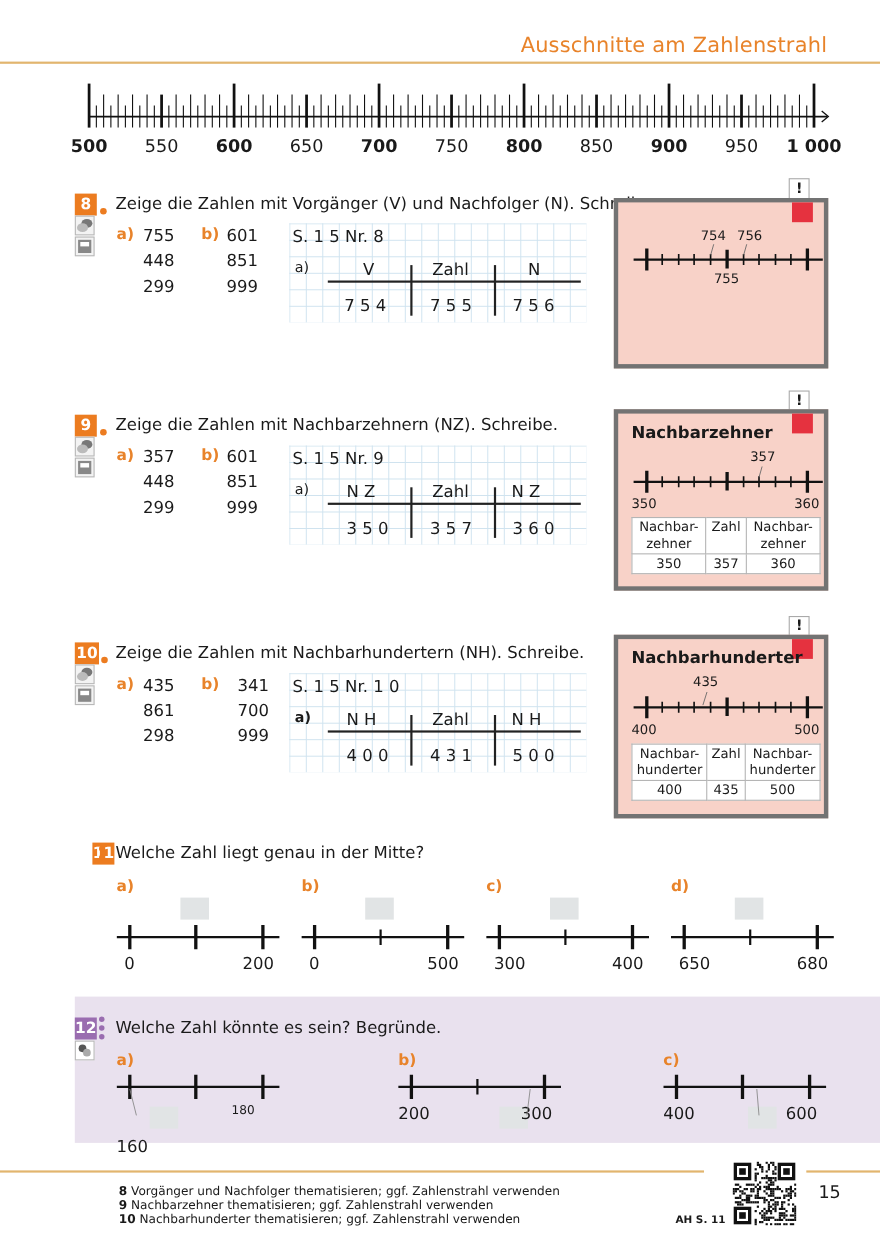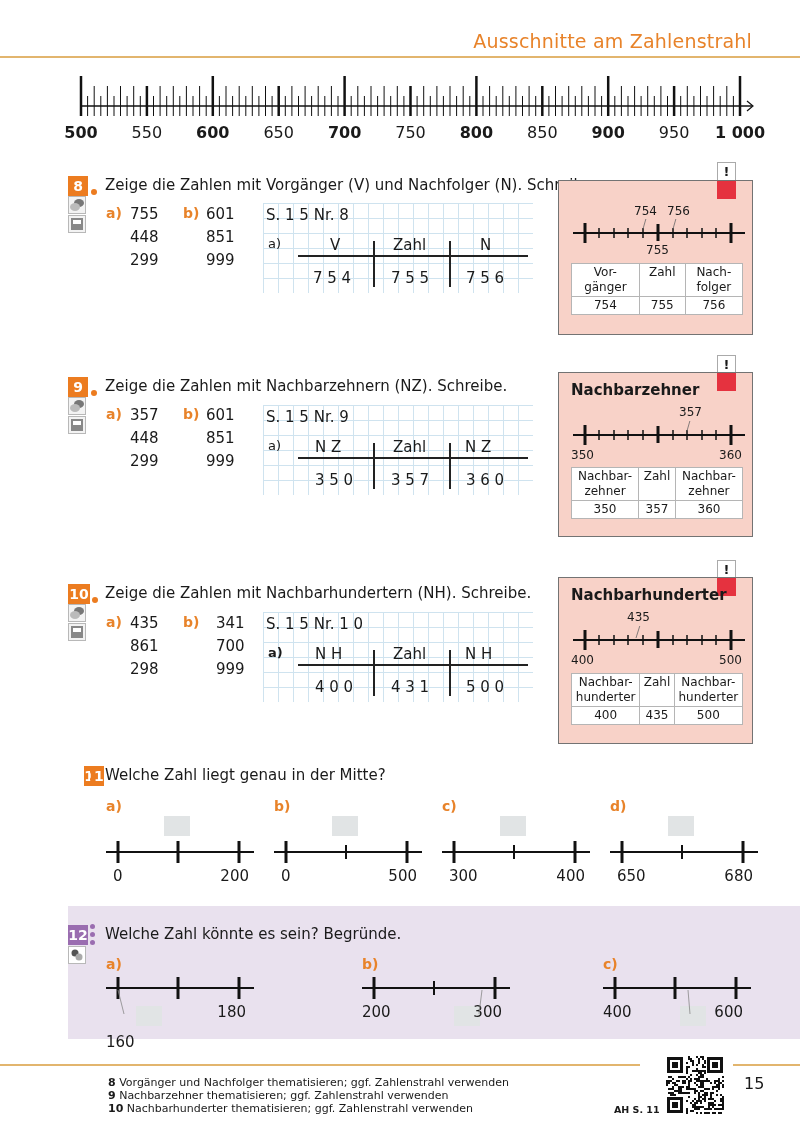--- a/index.html
+++ b/index.html
@@ -21,21 +21,21 @@
   .task-text { font-size: 15px; }
   .label-orange { color: #e8832a; font-weight: bold; font-size: 14px; }
   .num { font-size: 15px; }
 
   .grid { background-color: #fff;
           background-image: linear-gradient(#cfe3ef 1px, transparent 1px),
                             linear-gradient(90deg, #cfe3ef 1px, transparent 1px);
           background-size: 15px 15px; }
   .grid-text { font-size: 15px; position: absolute; white-space: nowrap; }
 
-  .info-box { background: #f8d2c8; border: 1px solid #737373; }
+  .info-box { background: #f8d2c8; border: 4px solid #737373; }
   .info-title { font-weight: bold; font-size: 15px; position: absolute; left: 12px; top: 8px; }
   .excl { width: 19px; height: 20px; border: 1px solid #aaa; background: #fff; font-size: 13px;
           font-weight: bold; text-align: center; line-height: 18px; }
   .red-sq { width: 19px; height: 18px; background: #e5323f; }
   .info-table { position: absolute; border-collapse: collapse; background: #fff; font-size: 12px; }
   .info-table td { border: 1px solid #b5b5b5; text-align: center; padding: 1px 3px; line-height: 15px; }
 
   .purple-band { left: 68px; top: 906px; width: 732px; height: 133px; background: #e9e1ee; }
   .gray-box { background: #e1e4e5; }
   .footer-rule-l { left: 0; top: 1064px; width: 640px; height: 2px; background: #e2b56e; }
@@ -222,36 +222,20 @@
     <line x1="99" y1="5" x2="99" y2="22" stroke="#111" stroke-width="3"></line>
     <line x1="114" y1="9" x2="114" y2="19" stroke="#111" stroke-width="1.5"></line>
     <line x1="128" y1="9" x2="128" y2="19" stroke="#111" stroke-width="1.5"></line>
     <line x1="143" y1="9" x2="143" y2="19" stroke="#111" stroke-width="1.5"></line>
     <line x1="157" y1="9" x2="157" y2="19" stroke="#111" stroke-width="1.5"></line>
     <line x1="172" y1="4" x2="172" y2="24" stroke="#111" stroke-width="3"></line>
     <line x1="84" y1="10" x2="88" y2="-4" stroke="#666" stroke-width="0.8"></line>
     <line x1="114" y1="10" x2="118" y2="-4" stroke="#666" stroke-width="0.8"></line>
   </svg>
   <div class="abs" style="left:87px;top:62px;font-size:12px">755</div>
-  <table class="info-table" style="left:12px;top:82px;width:172px">
-    <tbody>
-        <tr>
-          <td style="white-space:pre-line">Vor-
-gänger</td>
-        <td style="vertical-align:top">Zahl</td>
-        <td style="white-space:pre-line">Nach-
-folger</td>
-        </tr>
-    <tr>
-          <td>754</td>
-        <td>755</td>
-        <td>756</td>
-        </tr>
-  </tbody>
-    </table>
 </div>
 
 <div class="abs task-num orange" style="left:68px;top:377px">9</div>
 <div class="abs task-dot" style="left:91px;top:390px"></div>
 <div class="abs side-icon" style="left:68px;top:397px"><svg width="16" height="16">
       <ellipse cx="10" cy="6" rx="5" ry="4" fill="#777"></ellipse>
       <ellipse cx="6" cy="10" rx="5" ry="4" fill="#bbb"></ellipse>
     </svg></div>
 <div class="abs side-icon" style="left:68px;top:416px"><svg width="16" height="16">
       <rect x="2" y="2" width="12" height="12" fill="#888"></rect>
@@ -472,21 +456,21 @@
 <div id="t12parts">
       <div class="abs label-orange" style="left:106px;top:956px">a)</div>
       <svg class="abs" style="left:106px;top:974px" width="150" height="30">
         <line x1="0" y1="14" x2="148" y2="14" stroke="#111" stroke-width="2"></line>
         <line x1="12" y1="3" x2="12" y2="25" stroke="#111" stroke-width="3"></line>
         <line x1="72" y1="3" x2="72" y2="25" stroke="#111" stroke-width="3"></line>
         <line x1="133" y1="3" x2="133" y2="25" stroke="#111" stroke-width="3"></line>
       </svg>
       <div class="abs gray-box" style="left:136px;top:1006px;width:26px;height:20px"></div>
       <div class="abs num" style="left:106px;top:1033px;font-size:15px">160</div>
-      <div class="abs num" style="left:196px;top:1003px;width:50px;text-align:right;font-size:15px">180</div>
+      <div class="abs num" style="left:196px;top:1003px;width:50px;text-align:center;font-size:11px">180</div>
 
       <div class="abs label-orange" style="left:362px;top:956px">b)</div>
       <svg class="abs" style="left:362px;top:974px" width="150" height="30">
         <line x1="0" y1="14" x2="148" y2="14" stroke="#111" stroke-width="2"></line>
         <line x1="12" y1="3" x2="12" y2="25" stroke="#111" stroke-width="3"></line>
         <line x1="72" y1="7" x2="72" y2="21" stroke="#111" stroke-width="2"></line>
         <line x1="133" y1="3" x2="133" y2="25" stroke="#111" stroke-width="3"></line>
       </svg>
       <div class="abs gray-box" style="left:454px;top:1006px;width:26px;height:20px"></div>
       <div class="abs num" style="left:362px;top:1003px;font-size:15px">200</div>

